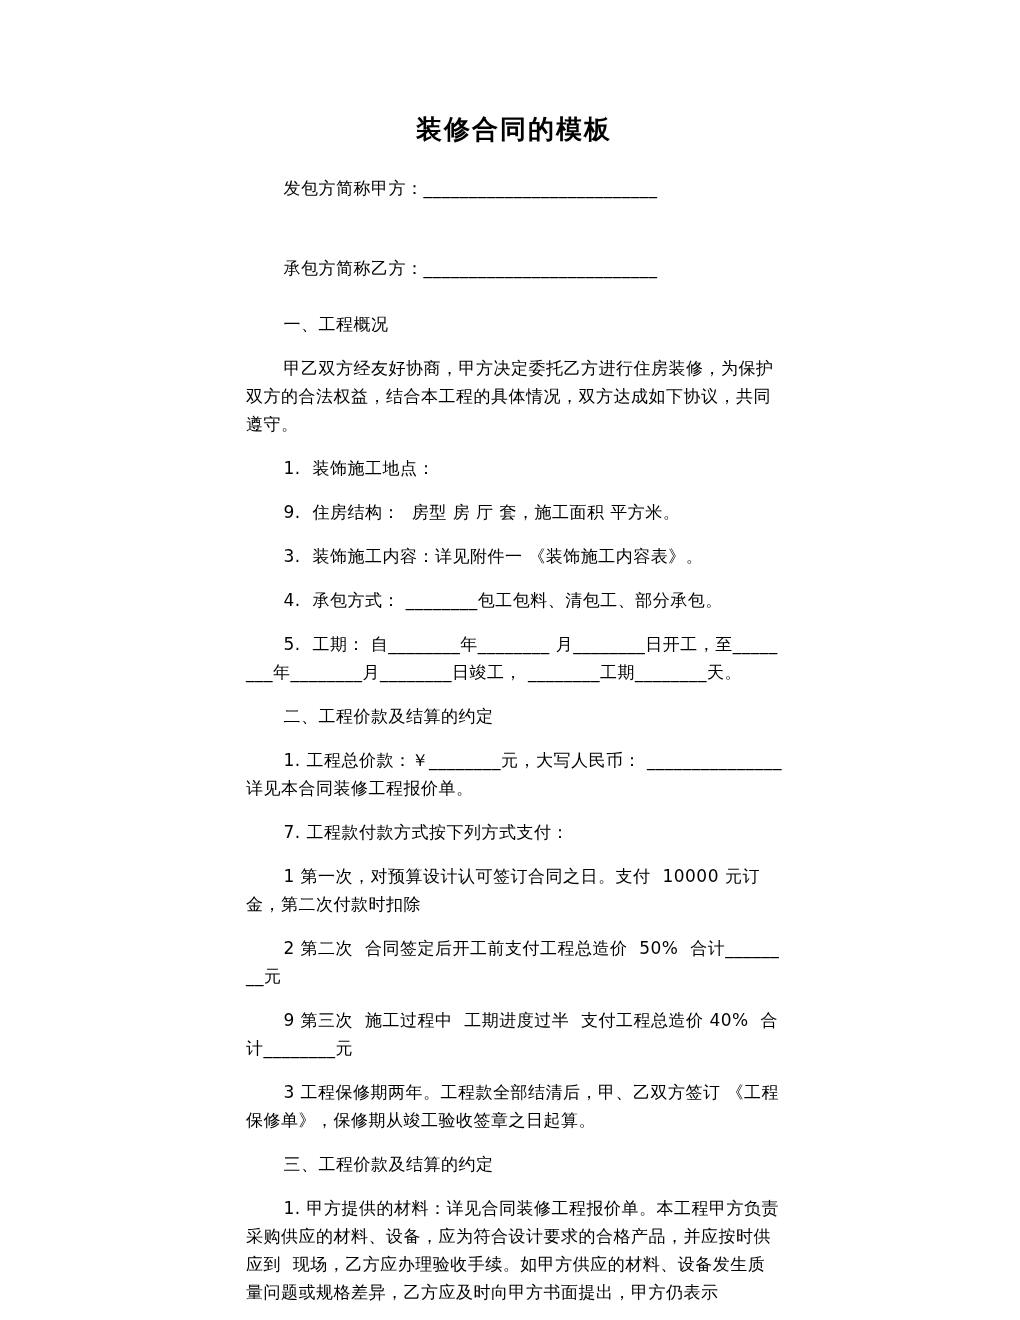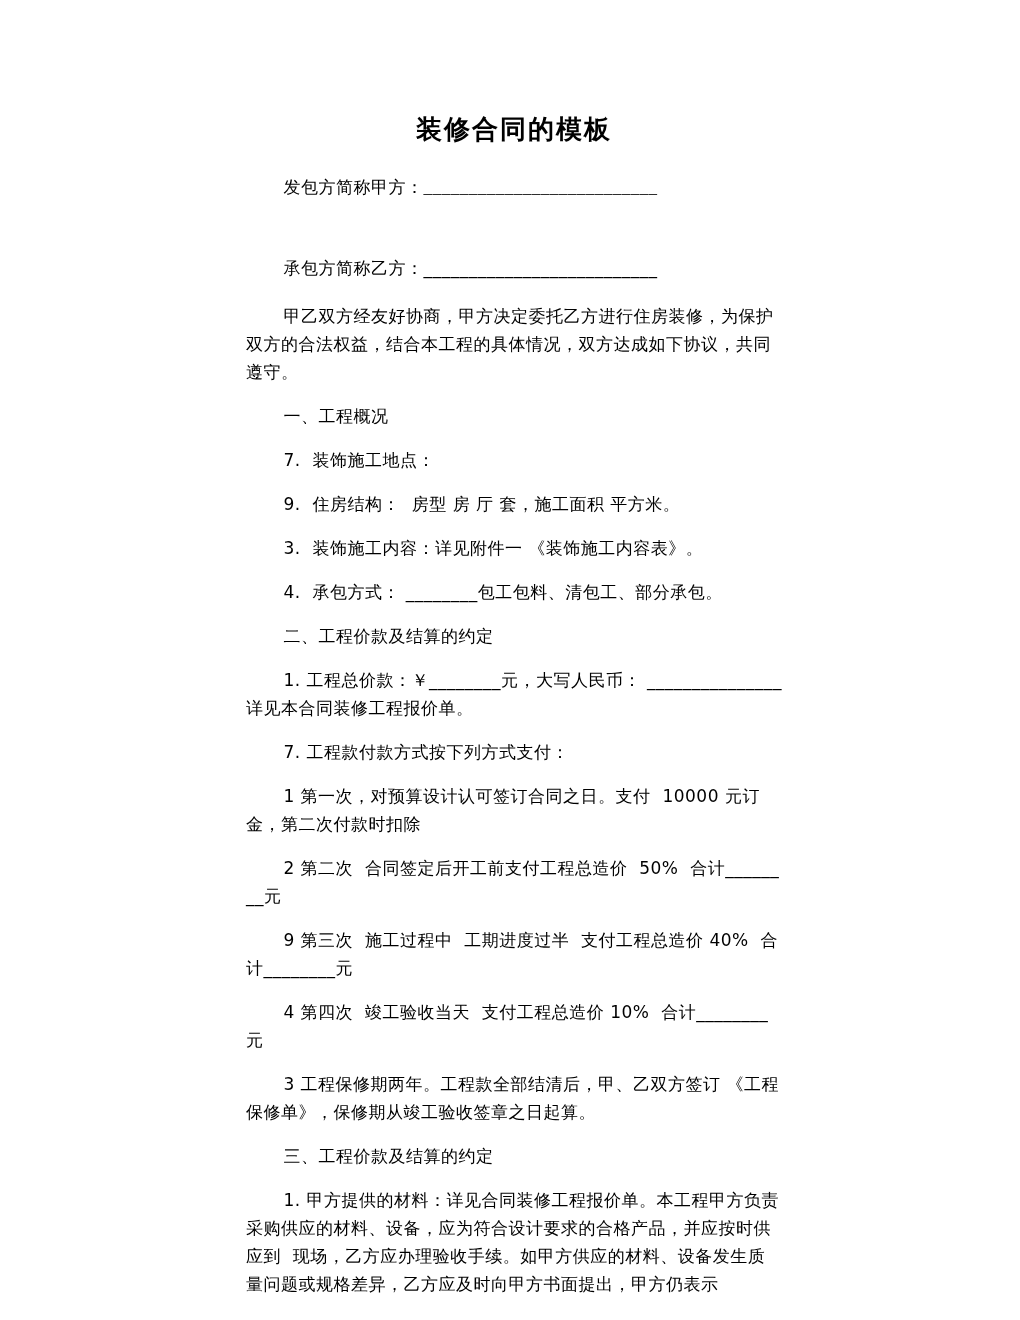--- a/index.html
+++ b/index.html
@@ -32,46 +32,45 @@
     text-indent: 0;
   }
   .page p {
     margin: 0 0 16px 0;
     text-indent: 2.2em;
     white-space: pre-wrap;
     word-break: break-all;
   }
   p.party-a {
     margin-bottom: 52px;
-    font-family: Liberation Serif, serif;
   }
   p.party-b {
-    margin-bottom: 20px;
+    margin-bottom: 28px;
   }
 </style>
 </head>
 <body>
 
 <div class="page">
   <h1 class="doc-title">装修合同的模板</h1>
 
   <p class="party-a">发包方简称甲方：__________________________</p>
   <p class="party-b">承包方简称乙方：__________________________</p>
+  <p>一、工程概况</p>
+
   <p>甲乙双方经友好协商，甲方决定委托乙方进行住房装修，为保护双方的合法权益，结合本工程的具体情况，双方达成如下协议，共同遵守。</p>
-
-  <p>一、工程概况</p>
-  <p>7.  装饰施工地点：</p>
+  <p>1.  装饰施工地点：</p>
   <p>9.  住房结构：  房型 房 厅 套，施工面积 平方米。</p>
   <p>3.  装饰施工内容：详见附件一 《装饰施工内容表》。</p>
   <p>4.  承包方式： ________包工包料、清包工、部分承包。</p>
+  <p>5.  工期： 自________年________ 月________日开工，至________年________月________日竣工， ________工期________天。</p>
 
   <p>二、工程价款及结算的约定</p>
   <p>1. 工程总价款：￥________元，大写人民币： _______________ 详见本合同装修工程报价单。</p>
   <p>7. 工程款付款方式按下列方式支付：</p>
   <p>1 第一次，对预算设计认可签订合同之日。支付  10000 元订金，第二次付款时扣除</p>
   <p>2 第二次  合同签定后开工前支付工程总造价  50%  合计________元</p>
   <p>9 第三次  施工过程中  工期进度过半  支付工程总造价 40%  合计________元</p>
-  <p>4 第四次  竣工验收当天  支付工程总造价 10%  合计________元</p>
   <p>3 工程保修期两年。工程款全部结清后，甲、乙双方签订 《工程保修单》，保修期从竣工验收签章之日起算。</p>
 
   <p>三、工程价款及结算的约定</p>
   <p>1. 甲方提供的材料：详见合同装修工程报价单。本工程甲方负责采购供应的材料、设备，应为符合设计要求的合格产品，并应按时供应到  现场，乙方应办理验收手续。如甲方供应的材料、设备发生质量问题或规格差异，乙方应及时向甲方书面提出，甲方仍表示</p>
 </div>
 
 </body></html>

